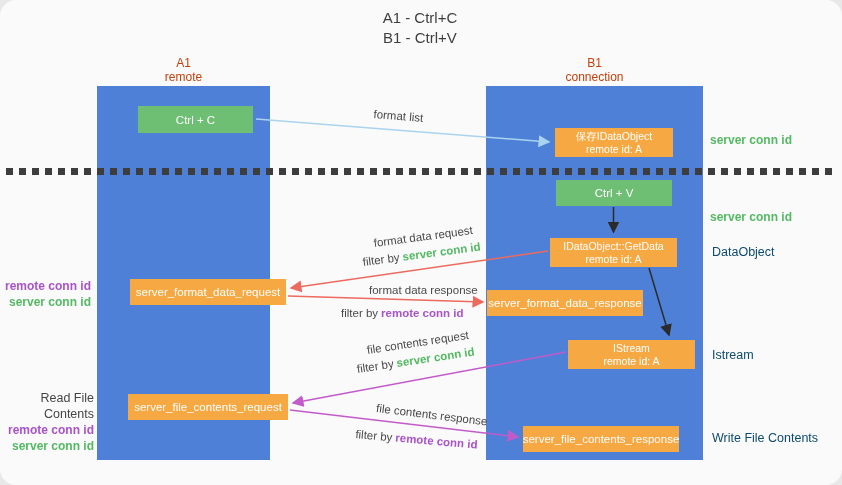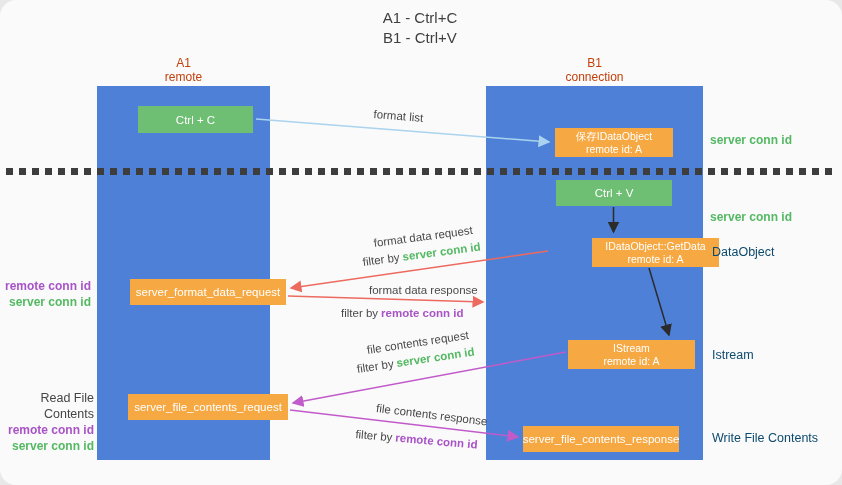--- a/index.html
+++ b/index.html
@@ -23,21 +23,21 @@
     background-image:repeating-linear-gradient(90deg,var(--dash) 0 7px,transparent 7px 13px);}
   .node{position:absolute;display:flex;flex-direction:column;justify-content:center;
         align-items:center;color:#fff;text-align:center;}
   .node.green{background:var(--box-green);font-size:11.5px;}
   .node.orange{background:var(--box-orange);font-size:11.5px;}
   .node .l2{font-size:10.5px;line-height:13px;}
   .node .l1{font-size:10.5px;line-height:13px;}
   .nd-ctrl-c{left:138px;top:106px;width:115px;height:27px;}
   .nd-save{left:555px;top:128px;width:118px;height:29px;}
   .nd-ctrl-v{left:556px;top:180px;width:116px;height:26px;}
-  .nd-getdata{left:550px;top:238px;width:127px;height:29px;margin-left:42px;}
+  .nd-getdata{left:550px;top:238px;width:127px;height:29px;}
   .nd-fmt-req{left:130px;top:279px;width:156px;height:26px;}
   .nd-fmt-res{left:487px;top:290px;width:156px;height:26px;}
   .nd-istream{left:568px;top:340px;width:127px;height:29px;}
   .nd-file-req{left:128px;top:394px;width:160px;height:26px;}
   .nd-file-res{left:523px;top:426px;width:156px;height:26px;}
   .alabel{position:absolute;font-size:11.5px;color:#4a4a4a;white-space:nowrap;transform-origin:0 0;}
   .alabel .green{color:var(--text-green);font-weight:bold;margin-left:3px;}
   .alabel .purple{color:var(--text-purple);font-weight:bold;margin-left:3px;}
   .side{position:absolute;font-size:12px;font-weight:bold;white-space:nowrap;}
   .side.green{color:var(--text-green);}
@@ -90,20 +90,23 @@
   </div>
   <div class="node green nd-ctrl-v">
     <div>Ctrl + V</div>
   </div>
   <div class="node orange nd-getdata">
     <div class="l1">IDataObject::GetData</div>
     <div class="l2">remote id: A</div>
   </div>
   <div class="node orange nd-fmt-req">
     <div>server_format_data_request</div>
+  </div>
+  <div class="node orange nd-fmt-res">
+    <div>server_format_data_response</div>
   </div>
   <div class="node orange nd-istream">
     <div class="l1">IStream</div>
     <div class="l2">remote id: A</div>
   </div>
   <div class="node orange nd-file-res">
     <div>server_file_contents_response</div>
   </div>
   <div class="node orange nd-file-req">
     <div>server_file_contents_request</div>

